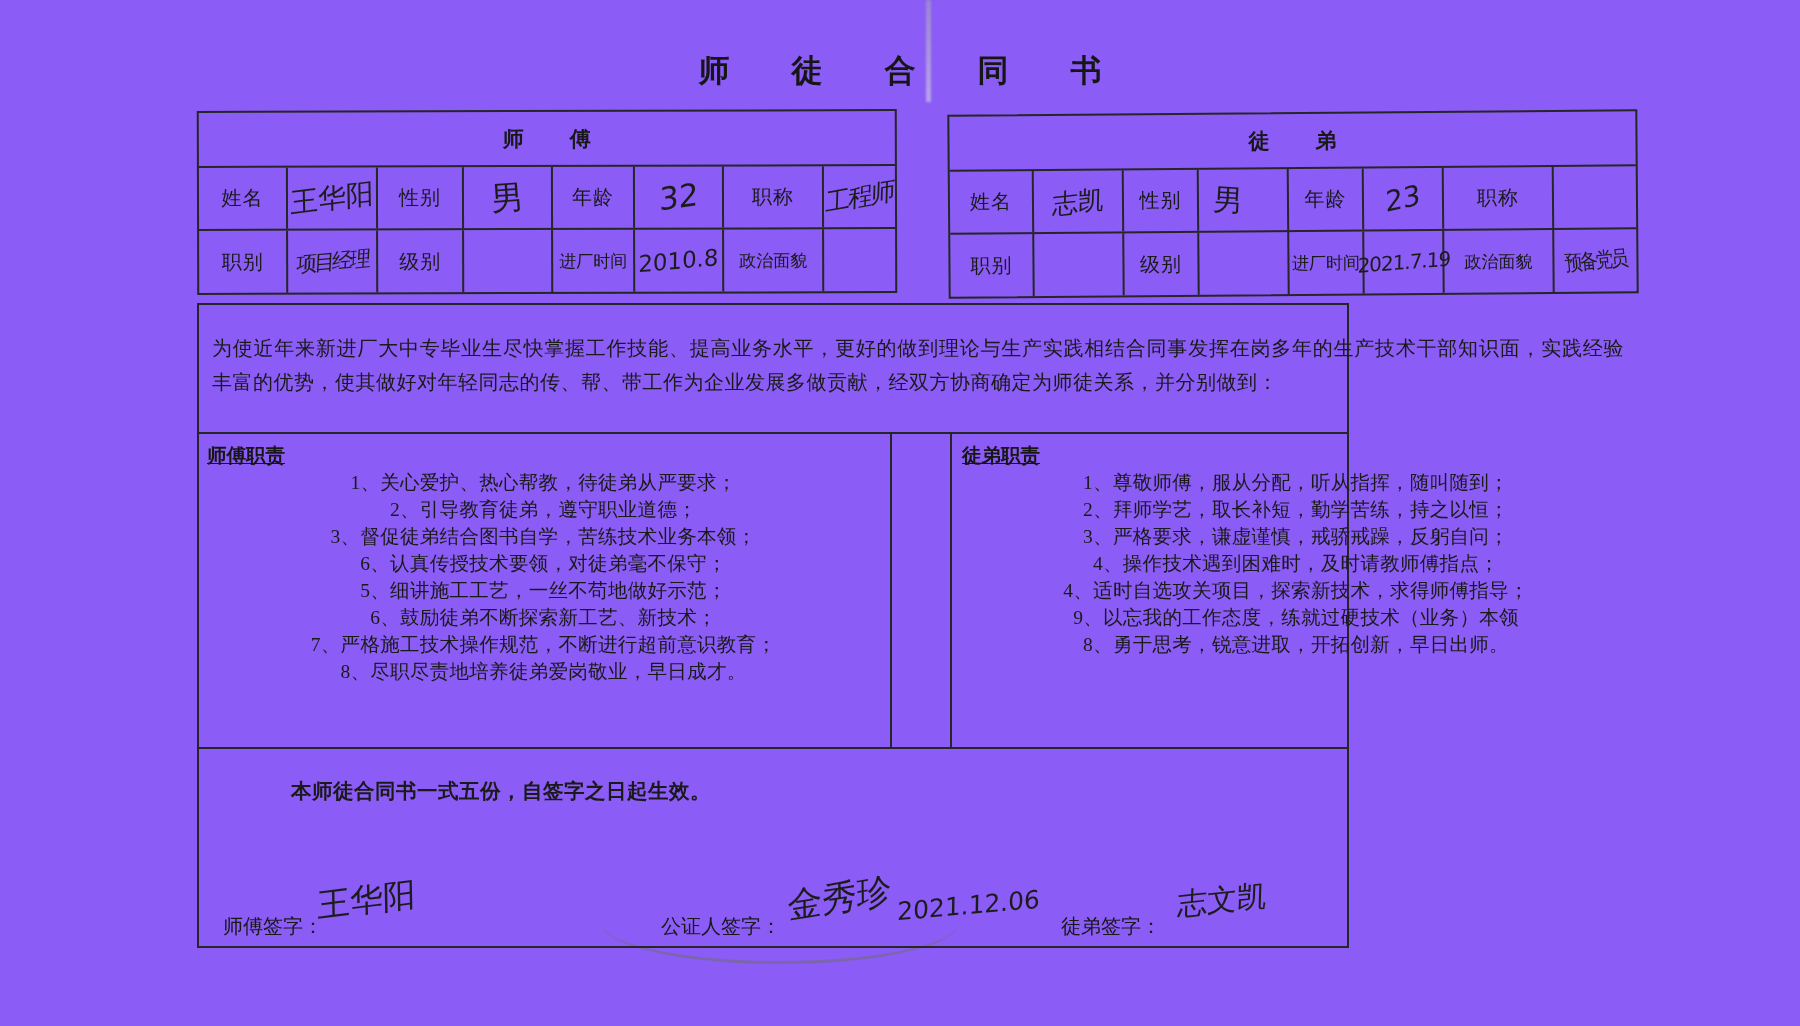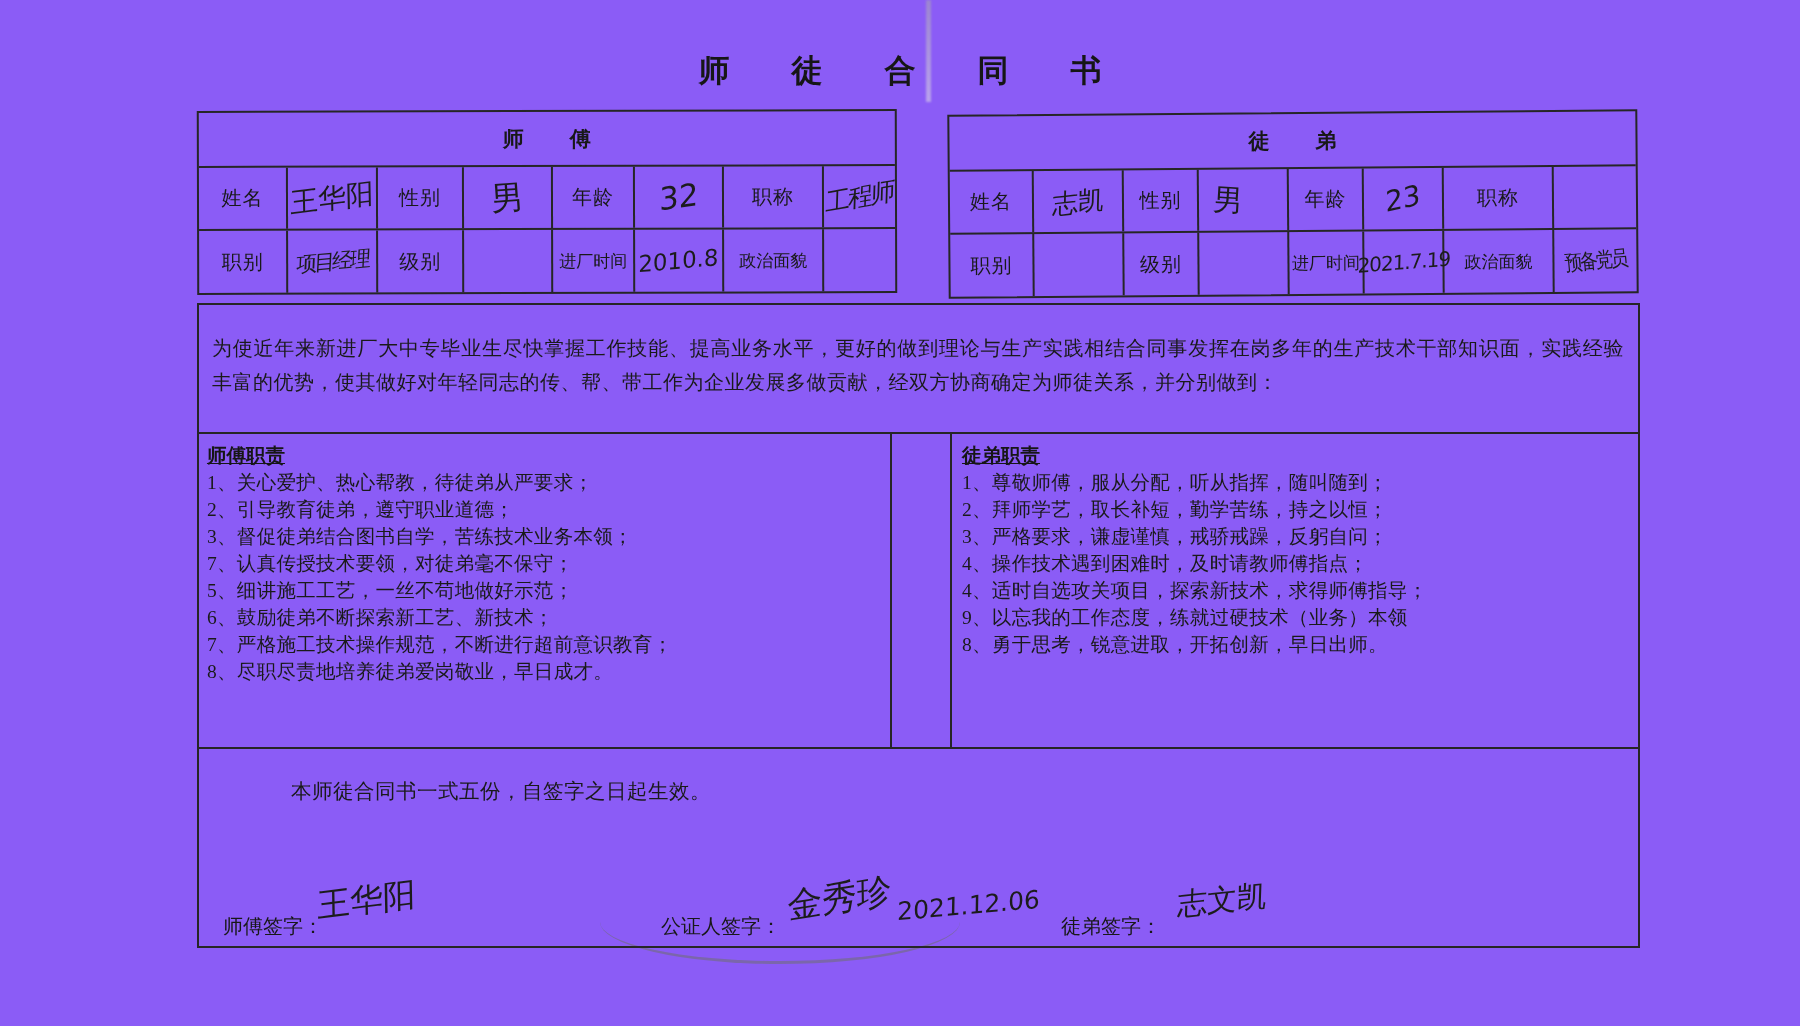--- a/index.html
+++ b/index.html
@@ -50,38 +50,38 @@
   .lab.small { font-size:17px; letter-spacing:0; }
 
   
   .hw {
     font-family:"DejaVu Sans",sans-serif;
     color:#1c1c1c; display:inline-block; line-height:1;
   }
 
   
   .big-box {
-    position:absolute; left:197px; top:303px; width:1443px; height:645px;
+    position:absolute; left:197px; top:303px; width:1152px; height:645px;
     border:2px solid #262626;
   }
   .intro-par {
     position:absolute; left:13px; top:26px; width:1412px;
     font-size:20px; line-height:34px; text-align:justify;
     letter-spacing:.5px; color:#1a1a1a;
   }
   .hline { position:absolute; left:0; width:100%; border-top:2px solid #262626; }
   .duty-box { position:absolute; top:129px; height:313px; padding:8px 10px 0 8px; }
   .duty-left  { left:0; width:693px; border-right:2px solid #262626; }
   .duty-right { left:751px; width:690px; border-left:2px solid #262626; padding-left:10px; }
   .duty-title { font-size:19.5px; font-weight:bold; line-height:27px; color:#161616;text-decoration:underline; }
-  .duty-item  { font-size:19.5px; line-height:27px; letter-spacing:.3px; color:#1a1a1a; }
+  .duty-item  { font-size:19.5px; line-height:27px; letter-spacing:.3px; color:#1a1a1a;text-align:center; }
 
   .note-line {
     position:absolute; left:92px; top:472px; font-size:20.5px;
-    letter-spacing:.5px; color:#1a1a1a;
+    letter-spacing:.5px; color:#1a1a1a;font-weight:bold;
   }
   .siglabel { position:absolute; font-size:20px; color:#181818; white-space:nowrap; }
   .sig-hw { position:absolute; white-space:nowrap; }
 </style>
 </head>
 <body>
 
 <div class="canvas">
 
   <div class="crease-top"></div>
@@ -173,21 +173,21 @@
 
     <div class="intro-par">为使近年来新进厂大中专毕业生尽快掌握工作技能、提高业务水平，更好的做到理论与生产实践相结合同事发挥在岗多年的生产技术干部知识面，实践经验丰富的优势，使其做好对年轻同志的传、帮、带工作为企业发展多做贡献，经双方协商确定为师徒关系，并分别做到：</div>
 
     <div class="hline" style="top:127px;"></div>
 
     <div class="duty-box duty-left">
       <div class="duty-title">师傅职责</div>
       <div class="duty-item">1、关心爱护、热心帮教，待徒弟从严要求；</div>
       <div class="duty-item">2、引导教育徒弟，遵守职业道德；</div>
       <div class="duty-item">3、督促徒弟结合图书自学，苦练技术业务本领；</div>
-      <div class="duty-item">7、认真传授技术要领，对徒弟毫不保守；</div>
+      <div class="duty-item">6、认真传授技术要领，对徒弟毫不保守；</div>
       <div class="duty-item">5、细讲施工工艺，一丝不苟地做好示范；</div>
       <div class="duty-item">6、鼓励徒弟不断探索新工艺、新技术；</div>
       <div class="duty-item">7、严格施工技术操作规范，不断进行超前意识教育；</div>
       <div class="duty-item">8、尽职尽责地培养徒弟爱岗敬业，早日成才。</div>
     </div>
 
     <div class="duty-box duty-right">
       <div class="duty-title">徒弟职责</div>
       <div class="duty-item">1、尊敬师傅，服从分配，听从指挥，随叫随到；</div>
       <div class="duty-item">2、拜师学艺，取长补短，勤学苦练，持之以恒；</div>

